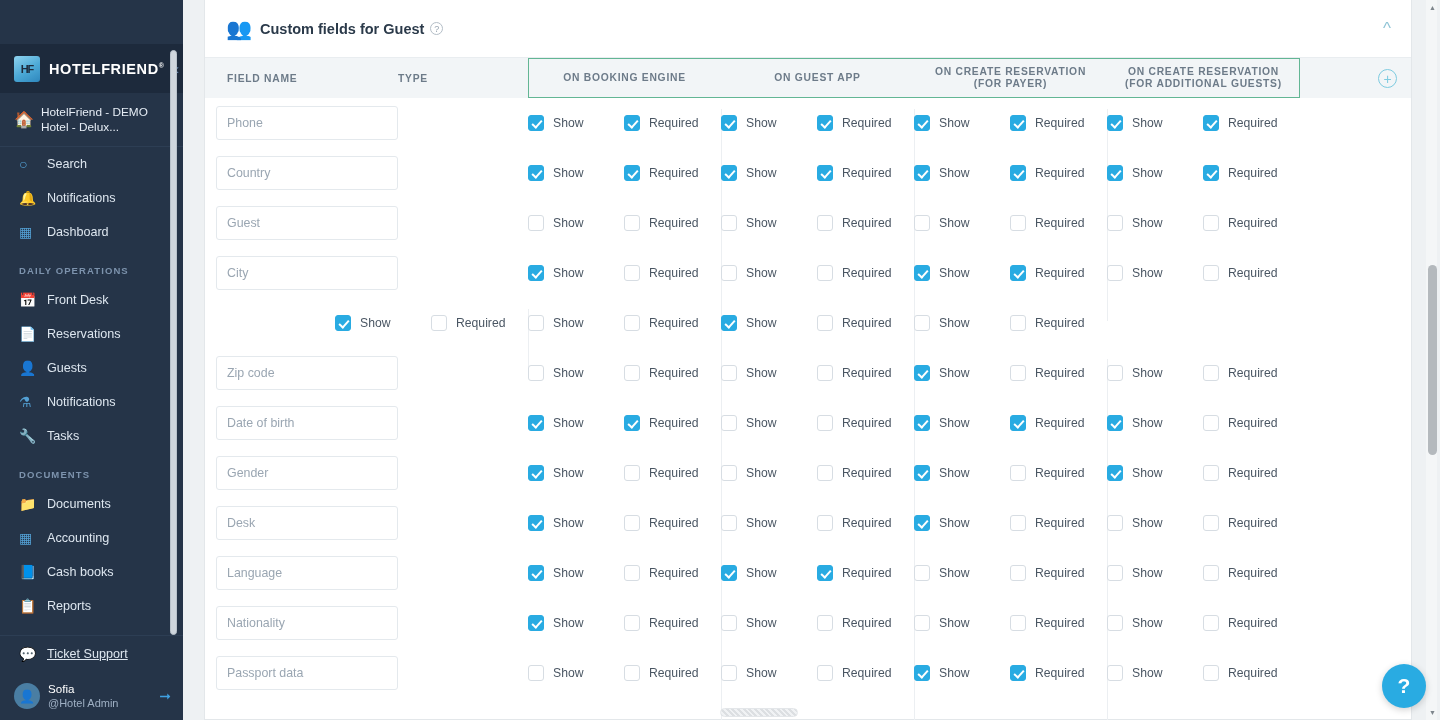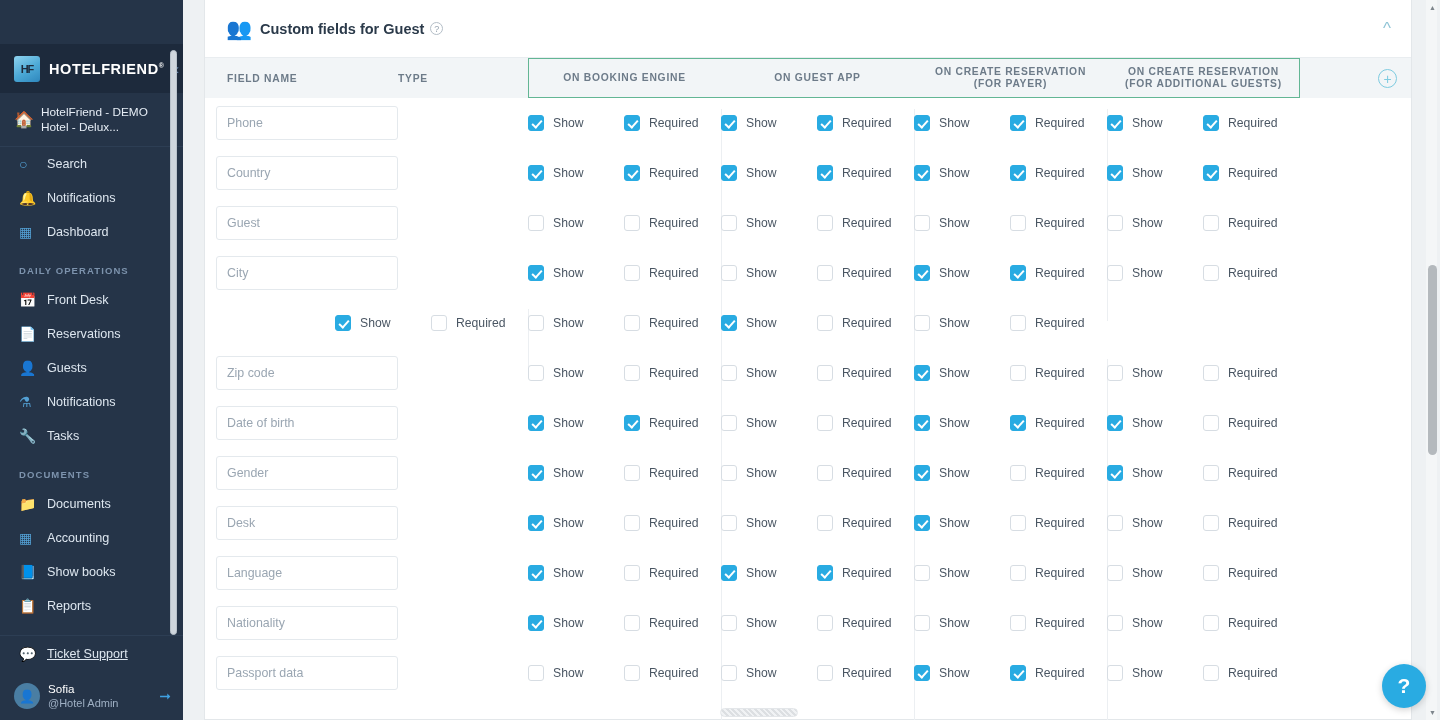--- a/index.html
+++ b/index.html
@@ -300,21 +300,21 @@
       <div class="sb-item">
         <span class="ico">📁</span>
         <span class="lbl">Documents</span>
       </div>
       <div class="sb-item">
         <span class="ico">▦</span>
         <span class="lbl">Accounting</span>
       </div>
       <div class="sb-item">
         <span class="ico">📘</span>
-        <span class="lbl">Show books</span>
+        <span class="lbl">Cash books</span>
       </div>
       <div class="sb-item">
         <span class="ico">📋</span>
         <span class="lbl">Reports</span>
       </div>
 
       <div class="sb-section">EXTERNAL SALES</div>
     </div>
 
     <div class="sb-scrollbar"></div>

